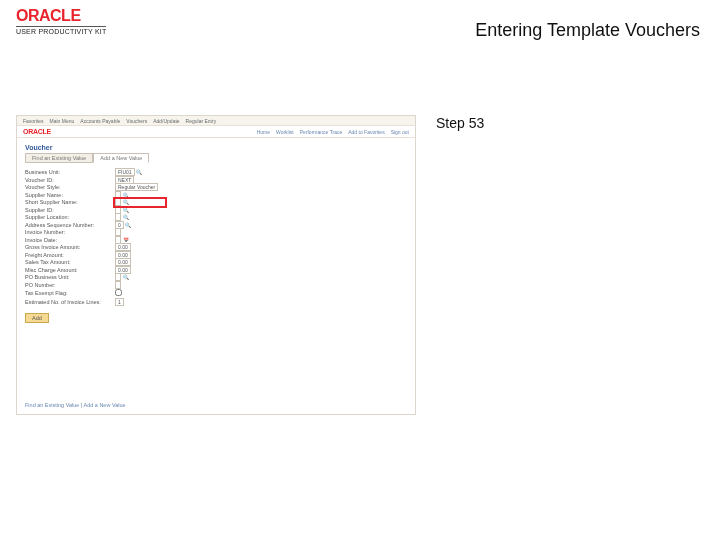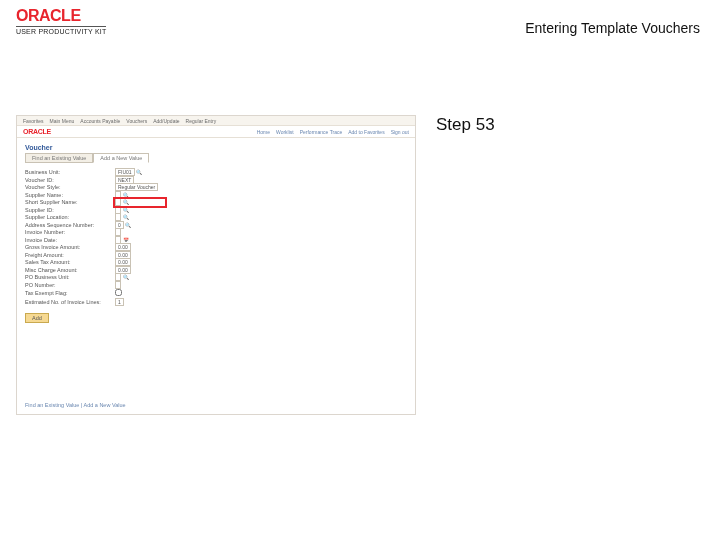--- a/index.html
+++ b/index.html
@@ -34,21 +34,21 @@
     letter-spacing: 0.2px;
     color: #222;
     border-top: 1px solid #555;
     margin-top: 2px;
     padding-top: 1px;
   }
   .doc-title {
     position: absolute;
     right: 20px;
     top: 20px;
-    font-size: 14px;
+    font-size: 18px;
     color: #111;
   }
   .content {
     position: absolute;
     top: 115px;
     left: 16px;
     right: 16px;
     display: flex;
   }
   .shot {
@@ -154,21 +154,21 @@
   .footer-link {
     position: absolute;
     bottom: 6px;
     left: 8px;
     font-size: 5.5px;
     color: #6a87b0;
   }
   .instructions {
     flex: 1;
     padding-left: 20px;
-    font-size: 17px;
+    font-size: 14px;
     color: #111;
   }
   .step-label { margin-bottom: 24px; }
   .step-text { line-height: 1.4; }
   .step-text b { font-weight: bold; }
 </style>
 </head>
 <body>
 
 <div class="header">

